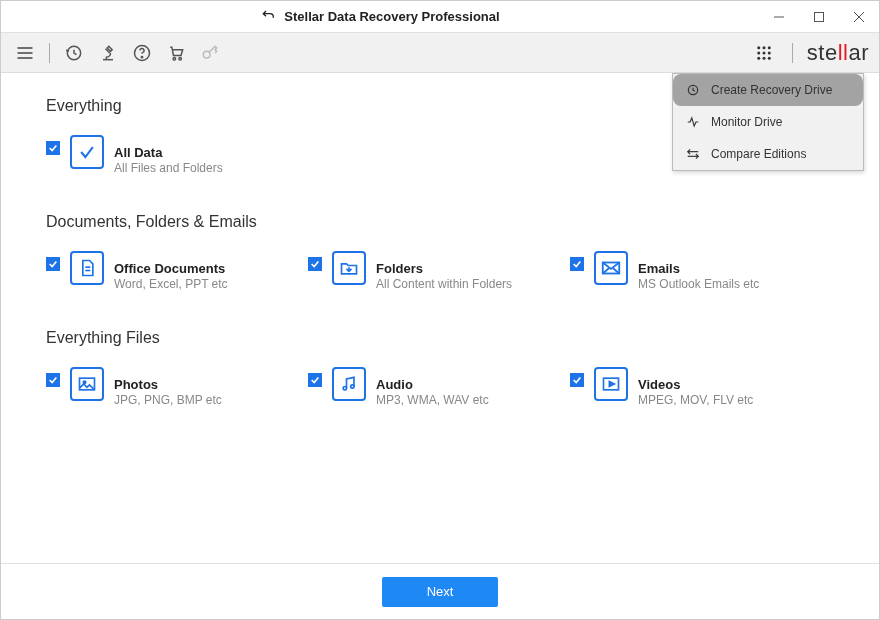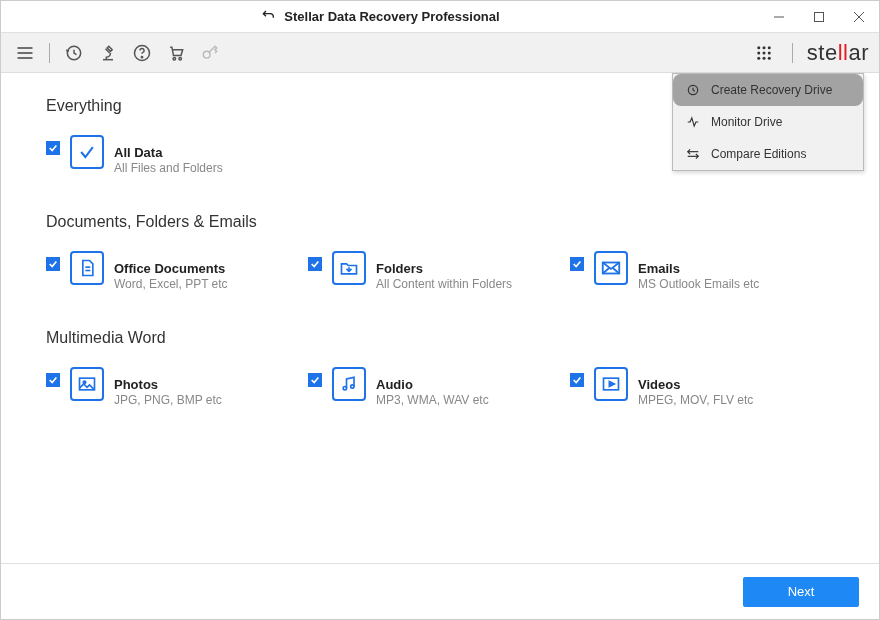--- a/index.html
+++ b/index.html
@@ -25,21 +25,21 @@
 
 .options { display: flex; gap: 0; }
 .option { display: flex; align-items: flex-start; gap: 10px; width: 262px; }
 .checkbox { width: 14px; height: 14px; border: 1px solid #1e73e8; background: #1e73e8; display: flex; align-items: center; justify-content: center; margin-top: 6px; flex-shrink: 0; }
 .checkbox svg { width: 10px; height: 10px; }
 .opt-icon { width: 34px; height: 34px; border: 2px solid #1e73e8; border-radius: 4px; display: flex; align-items: center; justify-content: center; flex-shrink: 0; }
 .opt-text { display: flex; flex-direction: column; padding-top: 1px; margin-top: 9px; }
 .opt-label { font-size: 13px; font-weight: 600; color: #222; }
 .opt-sub { font-size: 12px; color: #888; margin-top: 1px; }
 
-.footer { position: absolute; bottom: 0; left: 0; right: 0; height: 56px; border-top: 1px solid #e0e0e0; display: flex; align-items: center; justify-content: flex-end; padding: 0 20px; }
+.footer { position: absolute; bottom: 0; left: 0; right: 0; height: 56px; border-top: 1px solid #e0e0e0; display: flex; align-items: center; justify-content: center; padding: 0 20px; }
 .next-btn { background: #1e88f5; color: #fff; border: none; width: 116px; height: 30px; font-size: 13px; border-radius: 2px; }
 
 .dropdown { position: absolute; top: 72px; right: 15px; width: 192px; background: #f1f1f1; border: 1px solid #bbb; box-shadow: 1px 2px 4px rgba(0,0,0,0.15); z-index: 10; }
 .dropdown-item { height: 32px; display: flex; align-items: center; gap: 10px; padding: 0 12px; font-size: 12px; color: #333; }
 .dropdown-item.sel { background: #a3a3a3; border-radius: 8px; }
 .dropdown-item .dicon { width: 16px; display: flex; align-items: center; justify-content: center; }
 
 .vdiv { width: 1px; height: 20px; background: #aaa; margin: 0 4px; }
 </style>
 </head>
@@ -218,21 +218,21 @@
         </div>
         <div class="opt-text">
           <span class="opt-label">Emails</span>
           <span class="opt-sub">MS Outlook Emails etc</span>
         </div>
       </div>
     </div>
   </div>
 
   <div class="section">
-    <div class="section-title">Multimedia Word</div>
+    <div class="section-title">Everything Files</div>
     <div class="options">
       <div class="option">
         <div class="checkbox">
             <svg viewBox="0 0 24 24" stroke="#fff" stroke-width="4" fill="none">
               <polyline points="4,12 10,18 20,6"></polyline>
             </svg>
           </div>
         <div class="opt-icon">
           <svg width="20" height="20" viewBox="0 0 24 24" stroke="#1e73e8" stroke-width="2" fill="none">
               <rect x="3" y="5" width="18" height="14"></rect>

